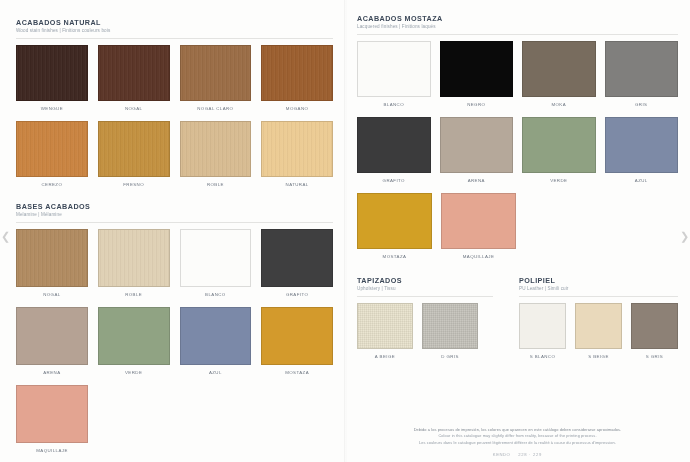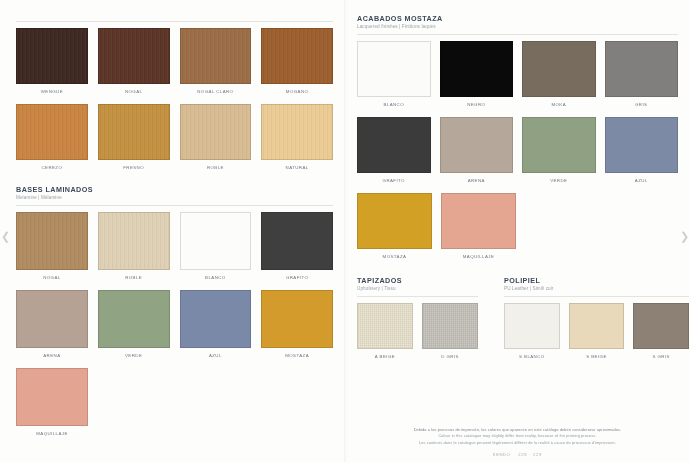--- a/index.html
+++ b/index.html
@@ -175,20 +175,24 @@
 </head>
 <body>
 
 <div class="spread">
 
   <div class="page page-left">
 
     <div class="edge-mark edge-left">❮</div>
 
     <div class="section">
+      <div class="sec-head">
+        <p class="sec-title">ACABADOS NATURAL</p>
+        <p class="sec-sub">Wood stain finishes | Finitions couleurs bois</p>
+      </div>
       <div class="rule"></div>
 
       <div class="grid nat">
         <div class="cell">
           <div class="sw wood" style="background:#3d2620"></div>
           <div class="cap">WENGUE</div>
         </div>
         <div class="cell">
           <div class="sw wood" style="background:#5a3426"></div>
           <div class="cap">NOGAL</div>
@@ -218,21 +222,21 @@
         </div>
         <div class="cell">
           <div class="sw wood" style="background:#eccb93"></div>
           <div class="cap">NATURAL</div>
         </div>
       </div>
     </div>
 
     <div class="section" style="margin-top:14px">
       <div class="sec-head">
-        <p class="sec-title">BASES LAMINADOS</p>
+        <p class="sec-title">BASES ACABADOS</p>
         <p class="sec-sub">Melamine | Mélamine</p>
       </div>
       <div class="rule"></div>
 
       <div class="grid lam">
         <div class="cell">
           <div class="sw wood" style="background:#b08a60"></div>
           <div class="cap">NOGAL</div>
         </div>
         <div class="cell">
@@ -351,21 +355,21 @@
             <div class="sw fabric" style="background:#e9e3cd"></div>
             <div class="cap">A BEIGE</div>
           </div>
           <div class="cell">
             <div class="sw fabric" style="background:#c5c3bb"></div>
             <div class="cap">D GRIS</div>
           </div>
         </div>
       </div>
 
-      <div class="bottom-block" style="width:185px">
+      <div class="bottom-block" style="width:159px">
         <div class="sec-head">
           <p class="sec-title">POLIPIEL</p>
           <p class="sec-sub">PU Leather | Simili cuir</p>
         </div>
         <div class="rule"></div>
         <div class="grid">
           <div class="cell">
             <div class="sw" style="background:#f2f0ea"></div>
             <div class="cap">S BLANCO</div>
           </div>

